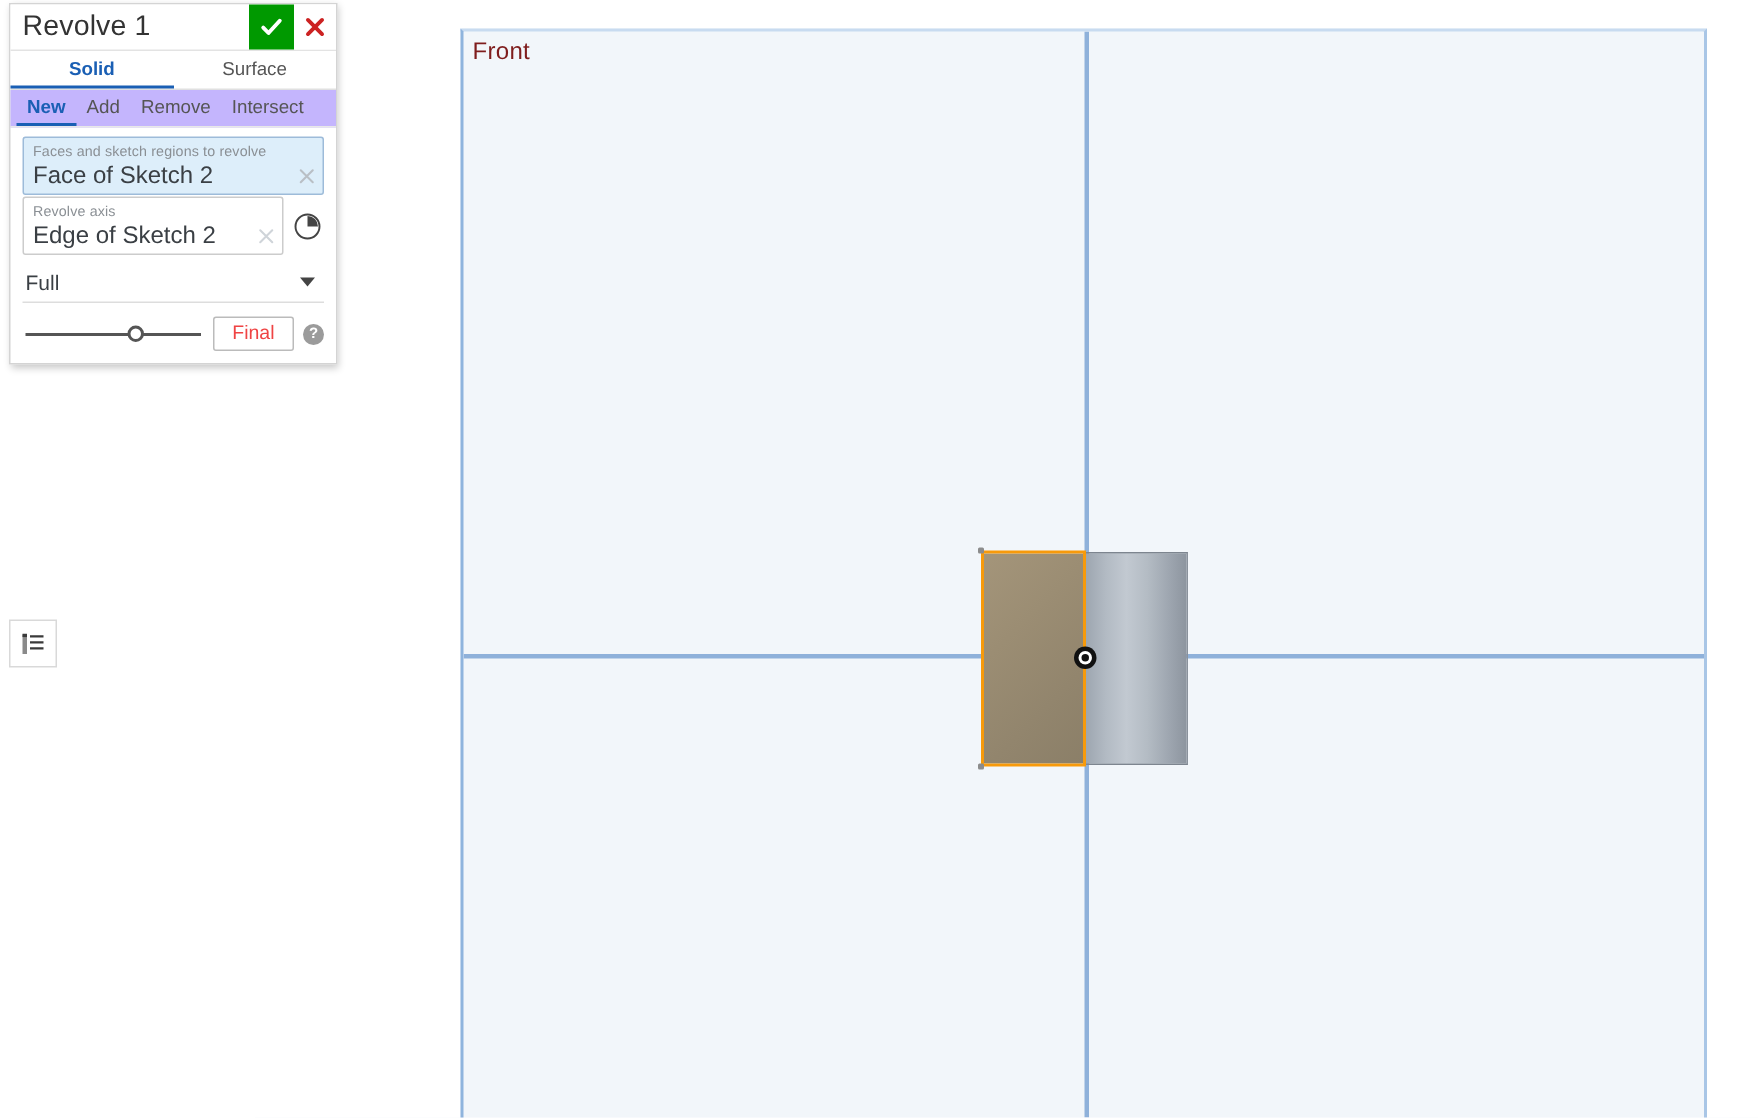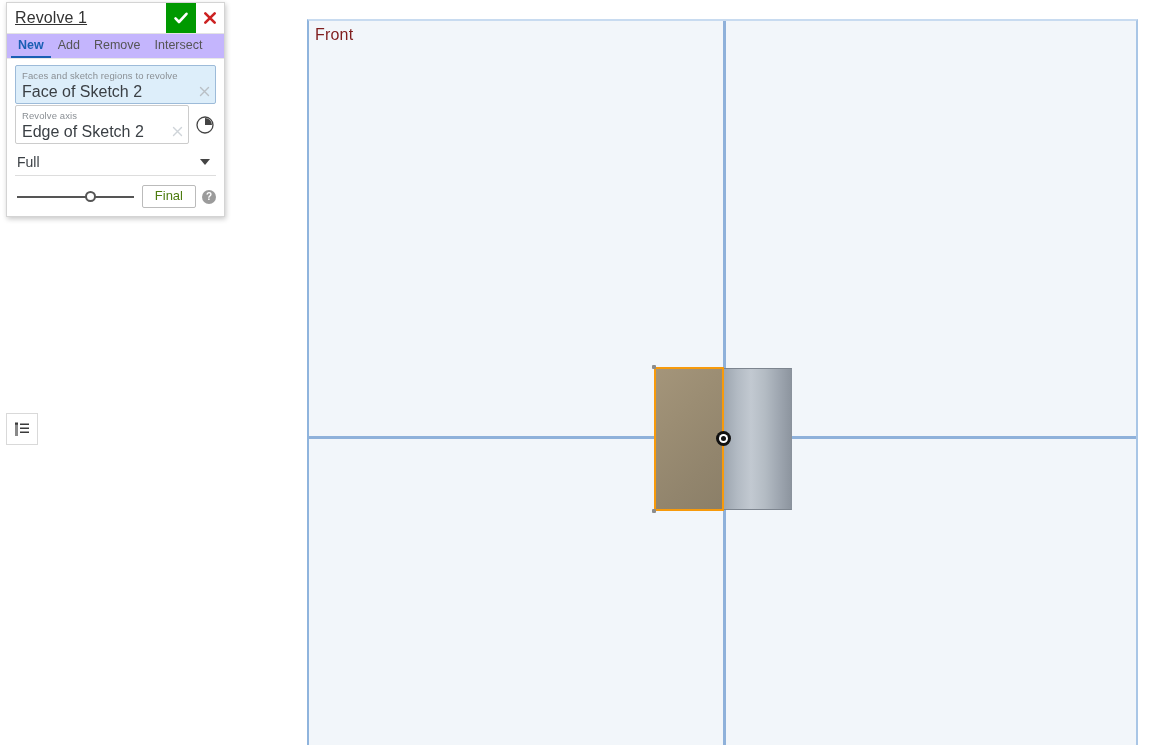--- a/index.html
+++ b/index.html
@@ -33,24 +33,23 @@
     display: flex;
     align-items: stretch;
     border-bottom: 1px solid #e3e3e3;
     background: #ffffff;
   }
   .panel-title {
     flex: 1;
     display: flex;
     align-items: center;
     padding-left: 8px;
-    font-size: 16px;
+    font-size: 19px;
     color: #333333;
     letter-spacing: 0.1px;
-    text-decoration: underline;
   }
   .hdr-btn {
     width: 28px;
     display: flex;
     align-items: center;
     justify-content: center;
     cursor: pointer;
     box-sizing: border-box;
   }
   .hdr-btn.accept {
@@ -224,21 +223,21 @@
     background: #ffffff;
     border: 2px solid #555555;
     box-sizing: border-box;
     cursor: pointer;
   }
   .final-btn {
     border: 1px solid #bbbbbb;
     background: #ffffff;
     border-radius: 2px;
     font-size: 13px;
-    color: #4d7c0f;
+    color: #ef4444;
     padding: 2px 12px 3px 12px;
     cursor: pointer;
     font-family: "Liberation Sans", sans-serif;
     line-height: 16px;
   }
   .help-icon {
     width: 14px; height: 14px;
     border-radius: 50%;
     background: #9b9b9b;
     color: #ffffff;
@@ -387,20 +386,24 @@
         <path d="M3.5 9.4 L7 13 L14.5 4.8" stroke="#ffffff" stroke-width="2.6" fill="none" stroke-linecap="round" stroke-linejoin="round"></path>
       </svg>
     </div>
     <div class="hdr-btn cancel">
       <svg width="16" height="16" viewBox="0 0 16 16">
         <path d="M3.3 3.3 L12.7 12.7 M12.7 3.3 L3.3 12.7" stroke="#cc2222" stroke-width="2.6" stroke-linecap="round"></path>
       </svg>
     </div>
   </div>
 
+  <div class="tabs-primary">
+    <div class="tab active">Solid</div>
+    <div class="tab">Surface</div>
+  </div>
 
   <div class="tabs-secondary">
     <div class="tab active">New</div>
     <div class="tab">Add</div>
     <div class="tab">Remove</div>
     <div class="tab">Intersect</div>
   </div>
 
   <div class="panel-body">
 

